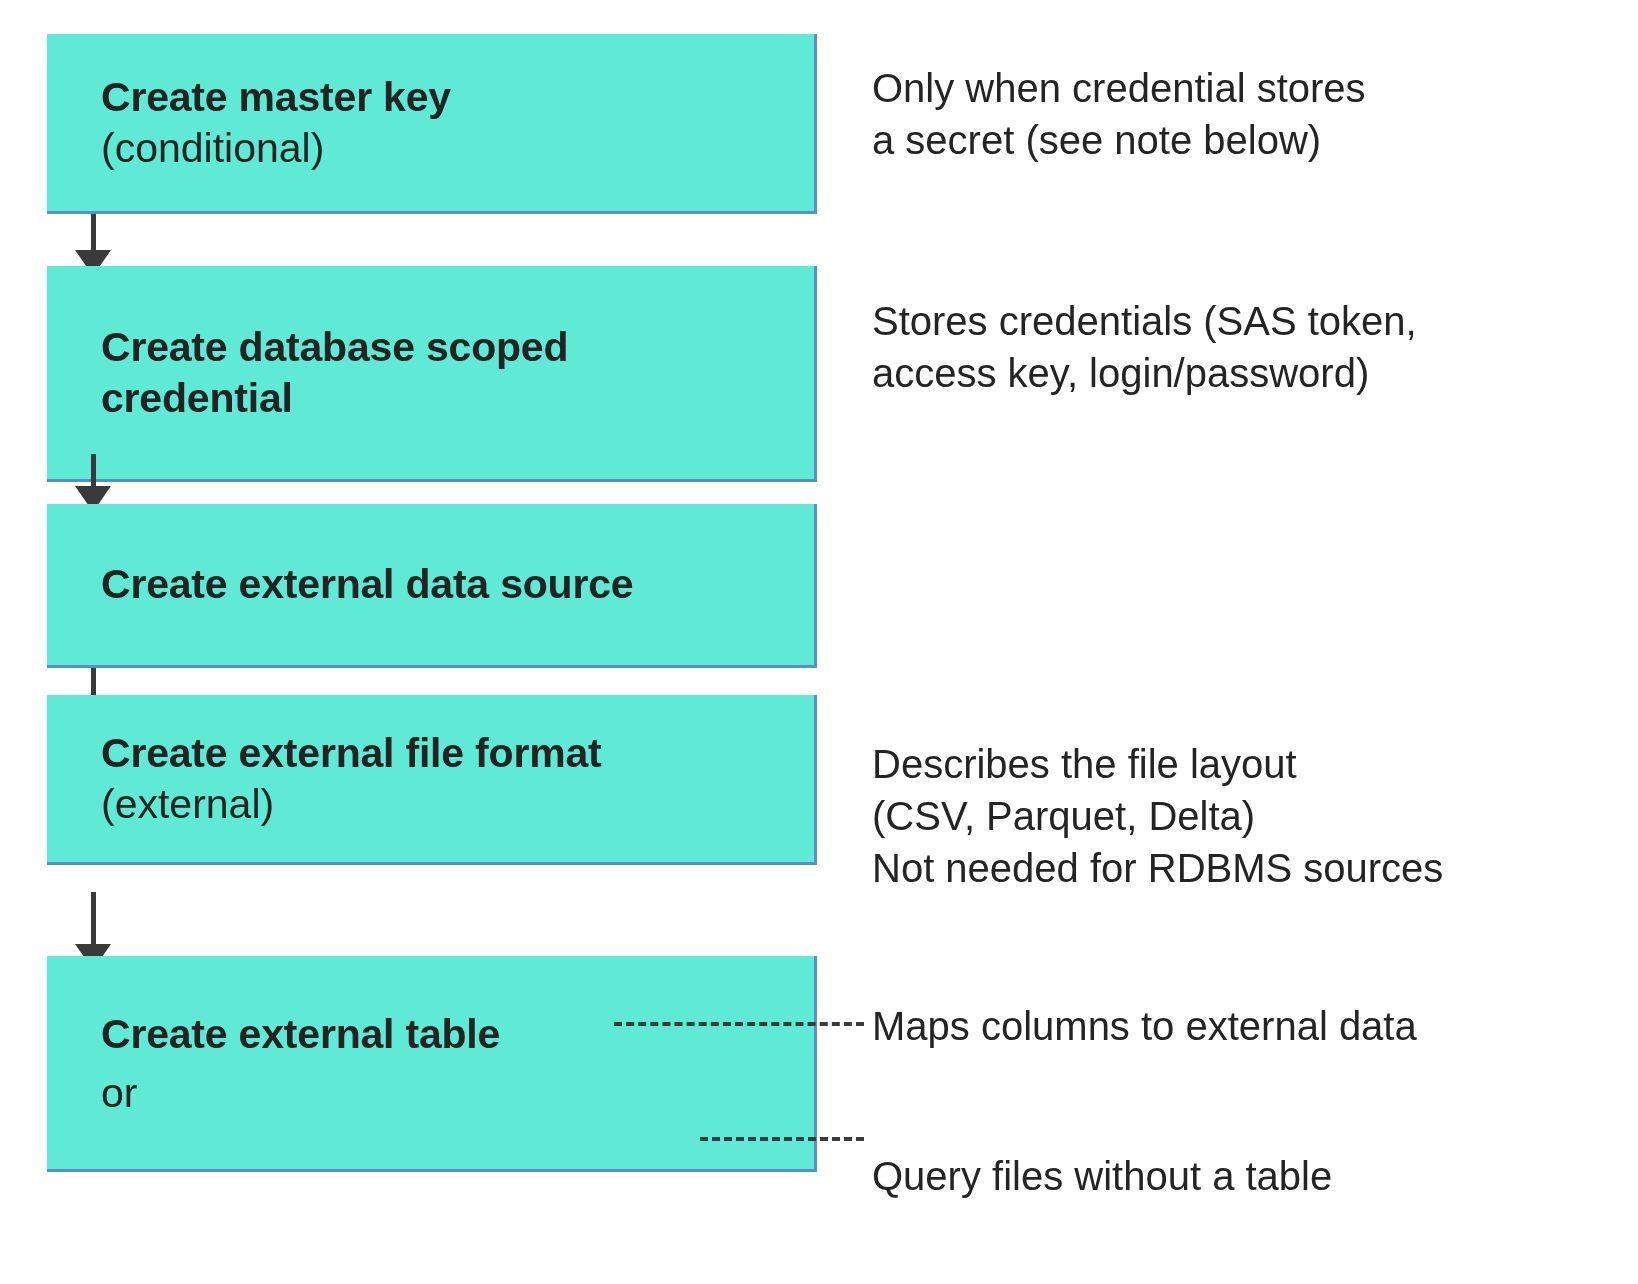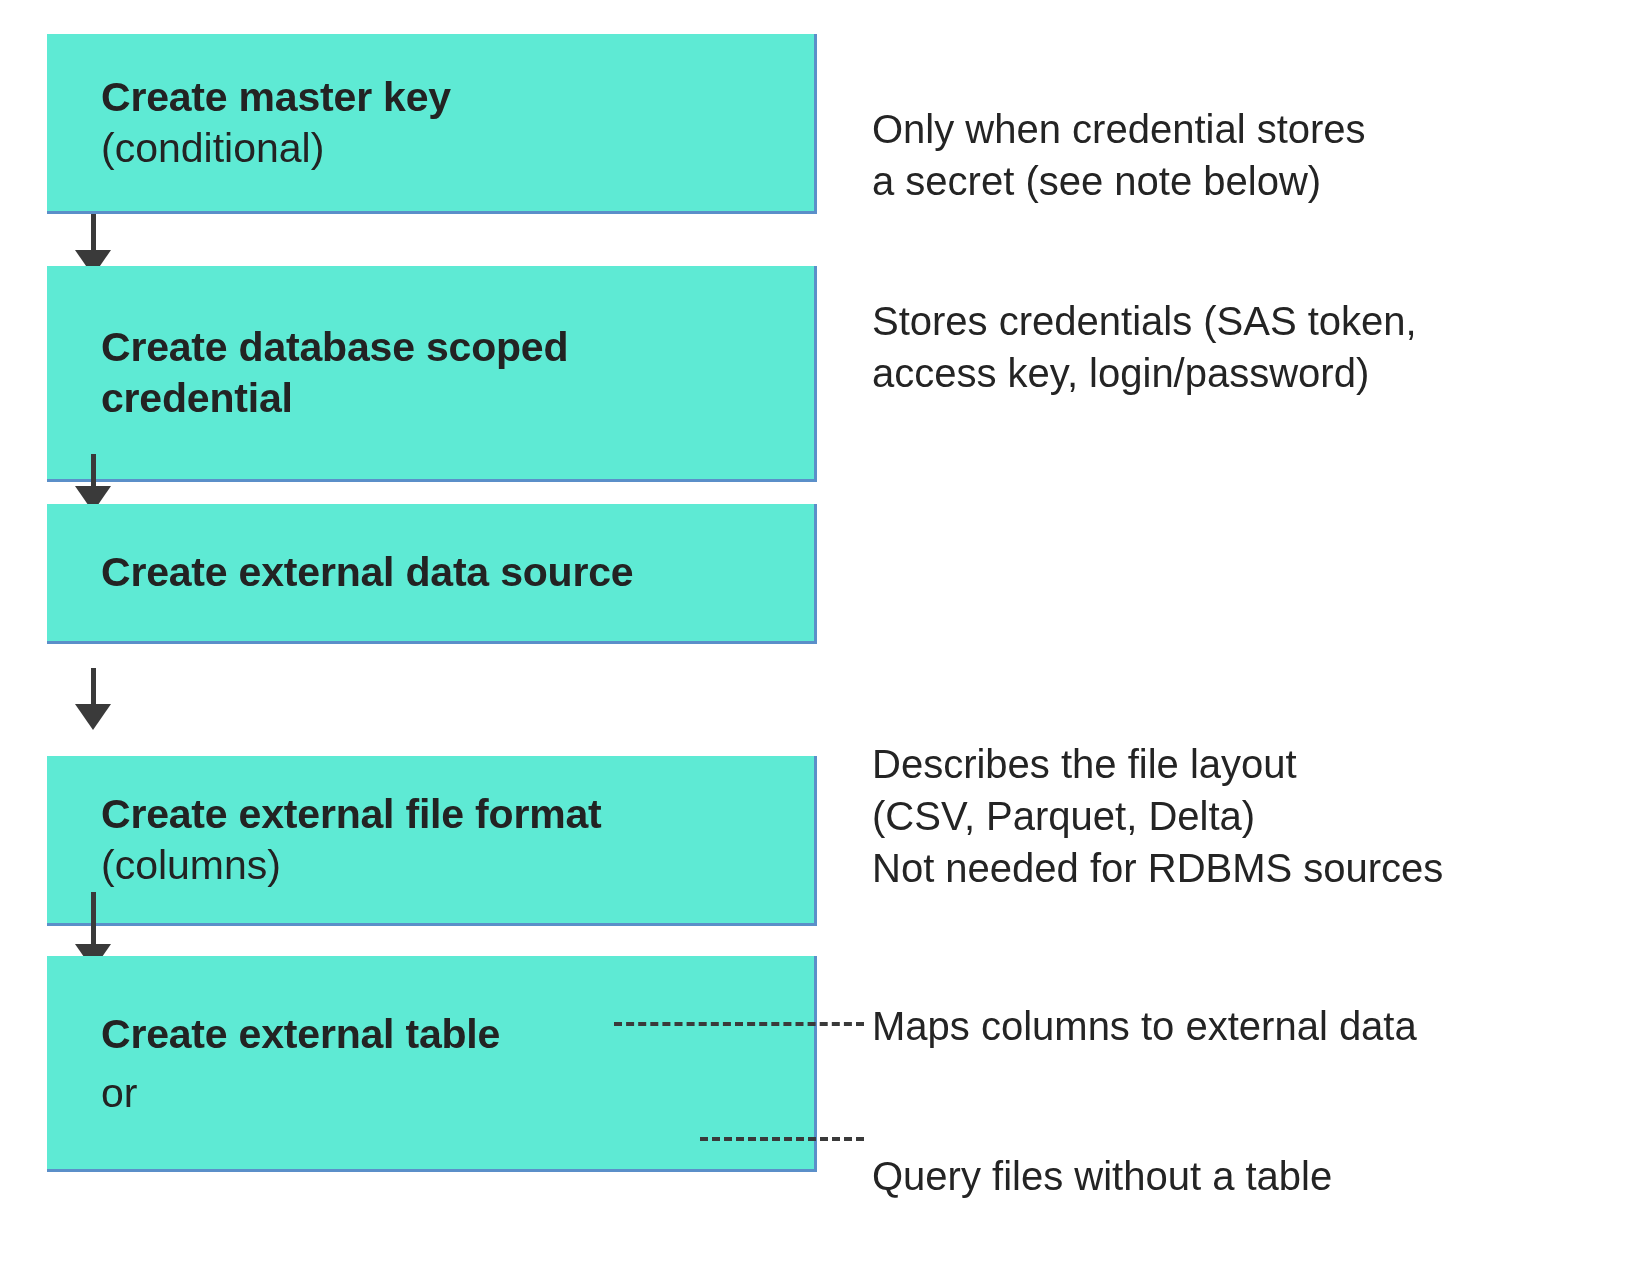--- a/index.html
+++ b/index.html
@@ -51,22 +51,22 @@
     font-weight: normal;
     font-size: 41px;
     line-height: 1.22;
     color: #232323;
     white-space: nowrap;
   }
 
   
   #box-master-key      { top: 34px;   height: 180px; }
   #box-scoped-cred     { top: 266px;  height: 216px; }
-  #box-data-source     { top: 504px;  height: 140px; }
-  #box-file-format     { top: 756px;  height: 170px; }
+  #box-data-source     { top: 504px;  height: 164px; }
+  #box-file-format     { top: 695px;  height: 170px; }
   #box-external-table  { top: 956px;  height: 216px; }
 
   
   #box-external-table { justify-content: center; }
   #box-external-table .row {
     display: flex;
     align-items: center;
     height: 62px;
   }
   #box-external-table .row.spacer-row { height: 56px; }
@@ -113,21 +113,21 @@
 
   
   .note {
     position: absolute;
     left: 872px;
     font-size: 40px;
     line-height: 1.30;
     color: #242424;
     white-space: pre-line;
   }
-  #note-master-key   { top: 62px; margin-top: 41px;  }
+  #note-master-key   { top: 62px;  }
   #note-scoped-cred  { top: 295px; }
   #note-data-source  { top: 518px; }
   #note-file-format  { top: 738px; }
   #note-ext-table    { top: 1000px; }
   #note-openrowset   { top: 1108px; margin-top: 42px; }
 
   
   .dash-line {
     position: absolute;
     height: 0;
@@ -176,21 +176,21 @@
   </div>
 
   <div class="arrow" id="arrow-3">
     <div class="stem"></div>
       <div class="head"></div>
   </div>
 
   <div class="flow-box" id="box-file-format">
     <div class="lines">
       <div class="box-title">Create external file format</div>
-      <div class="box-sub">(columns)</div>
+      <div class="box-sub">(external)</div>
     </div>
   </div>
   <div class="note" id="note-file-format">Describes the file layout
 (CSV, Parquet, Delta)
 Not needed for RDBMS sources</div>
 
   <div class="arrow" id="arrow-4">
     <div class="stem"></div>
       <div class="head"></div>
   </div>

